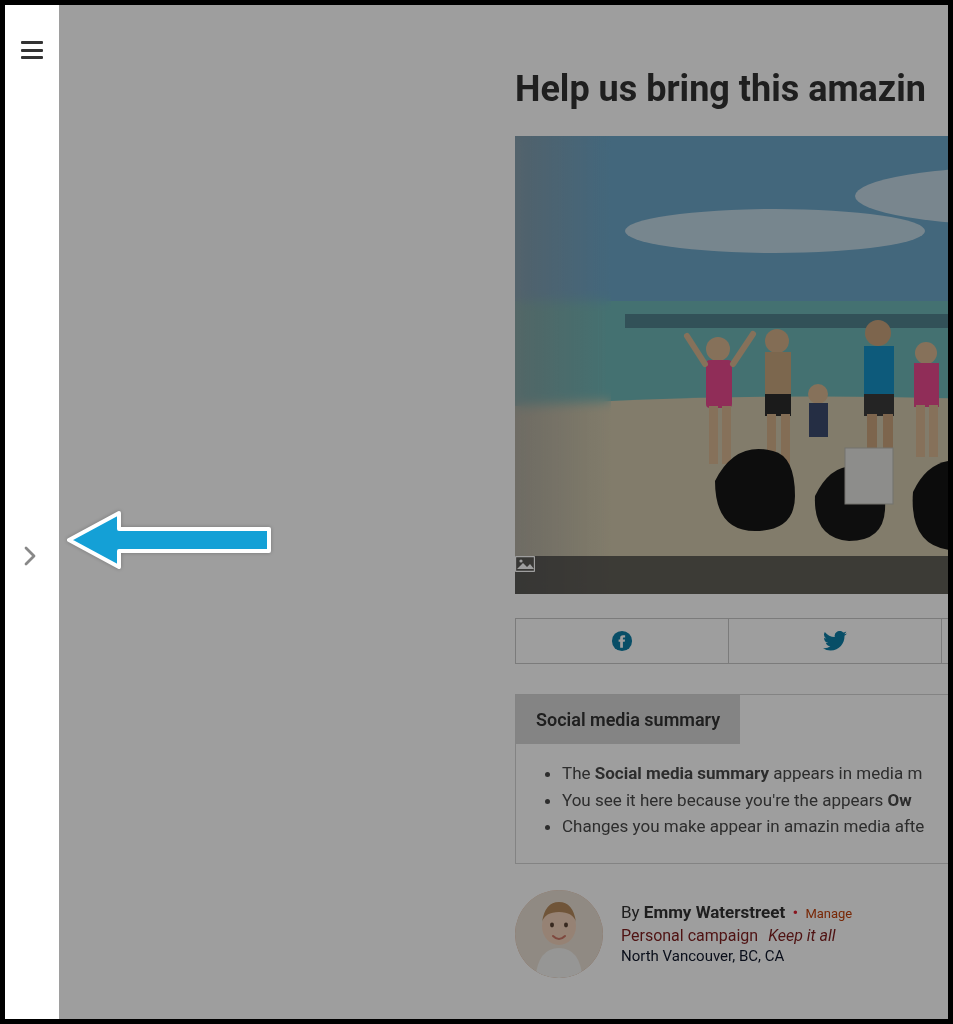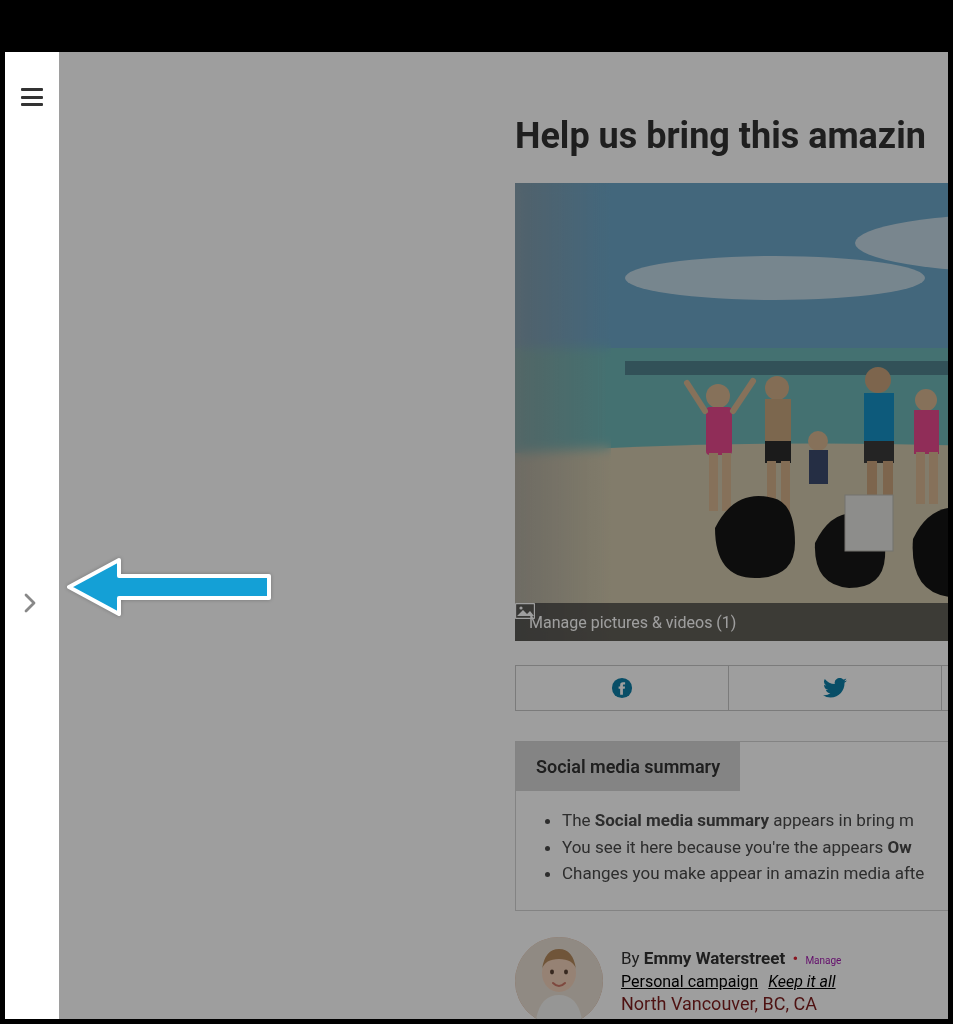--- a/index.html
+++ b/index.html
@@ -12,21 +12,20 @@
       position: relative;
     }
     .frame {
       position: absolute;
       top: 5px;
       left: 5px;
       right: 5px;
       bottom: 5px;
       background: #fff;
       overflow: hidden;
-      margin-top: 47px;
     }
     .sidebar {
       position: absolute;
       left: 0;
       top: 0;
       bottom: 0;
       width: 54px;
       background: #fff;
       z-index: 10;
       display: flex;
@@ -170,24 +169,24 @@
       height: 88px;
       border-radius: 50%;
       background: radial-gradient(circle at 45% 35%, #f6d8c6 0%, #f0cdb7 30%, #e4bba3 50%, #cfa68d 100%);
       position: relative;
       overflow: hidden;
     }
     .author-info { color: #666; }
     .author-line1 { font-size: 17px; color: #333; }
     .author-line1 .name { font-weight: 700; text-align: center; }
     .bullet-red { color: #d23; margin: 0 3px; }
-    .manage-link { color: #a21caf; font-size: 10px; }
-    .author-line2 { font-size: 16px; margin-top: 4px; color: #000000; text-decoration: underline; }
+    .manage-link { color: #c2410c; font-size: 13px; }
+    .author-line2 { font-size: 16px; margin-top: 4px; color: #7f1d1d; }
     .author-line2 .italic { font-style: italic; margin-left: 10px; }
-    .author-line3 { font-size: 18px; color: #7f1d1d; margin-top: 2px; }
+    .author-line3 { font-size: 15px; color: #0f172a; margin-top: 2px; }
     .big-arrow {
       position: absolute;
       left: 58px;
       top: 504px;
       z-index: 30;
       filter: drop-shadow(0 0 2px rgba(0,0,0,0.25));
     }
   </style>
 </head>
 <body>
@@ -264,21 +263,20 @@
 
           <rect x="330" y="312" width="48" height="56" fill="#e4e4e0" stroke="#b9b8af"></rect>
         </svg>
         <div class="hero-blur"></div>
         <div class="manage-bar">
           <svg width="20" height="16" viewBox="0 0 20 16">
             <rect x="0.5" y="0.5" width="19" height="15" rx="1" fill="none" stroke="#fff" stroke-width="1.3"></rect>
             <circle cx="6" cy="5" r="1.6" fill="#fff"></circle>
             <path d="M2 13 L8 7 L12 11 L15 8 L19 13 Z" fill="#fff"></path>
           </svg>
-          <span>Manage pictures &amp; videos (1)</span>
         </div>
       </div>
 
       <div class="share-row">
         <div class="share-btn">
           <svg width="22" height="22" viewBox="0 0 24 24">
             <circle cx="12" cy="12" r="11" fill="#0e7ea6"></circle>
             <path d="M13.5 8.2h1.9V5.6h-2.4c-2 0-3 1.2-3 3v1.7H8.3v2.6H10v6.5h3v-6.5h2l.3-2.6h-2.3V9c0-.6.2-.8.5-.8z" fill="#fff"></path>
           </svg>
         </div>
@@ -290,21 +288,21 @@
         <div class="share-btn">
           
         </div>
       </div>
 
       <div class="summary-box">
         <div class="summary-tab">Social media summary</div>
         <div class="summary-body">
           <ul>
             <li>
-              <span>The </span><strong>Social media summary</strong><span> appears in bring m</span>
+              <span>The </span><strong>Social media summary</strong><span> appears in media m</span>
             </li>
             <li>
               <span>You see it here because you're the appears </span><strong>Ow</strong>
             </li>
             <li>
               <span>Changes you make appear in amazin media afte</span>
             </li>
           </ul>
         </div>
       </div>

